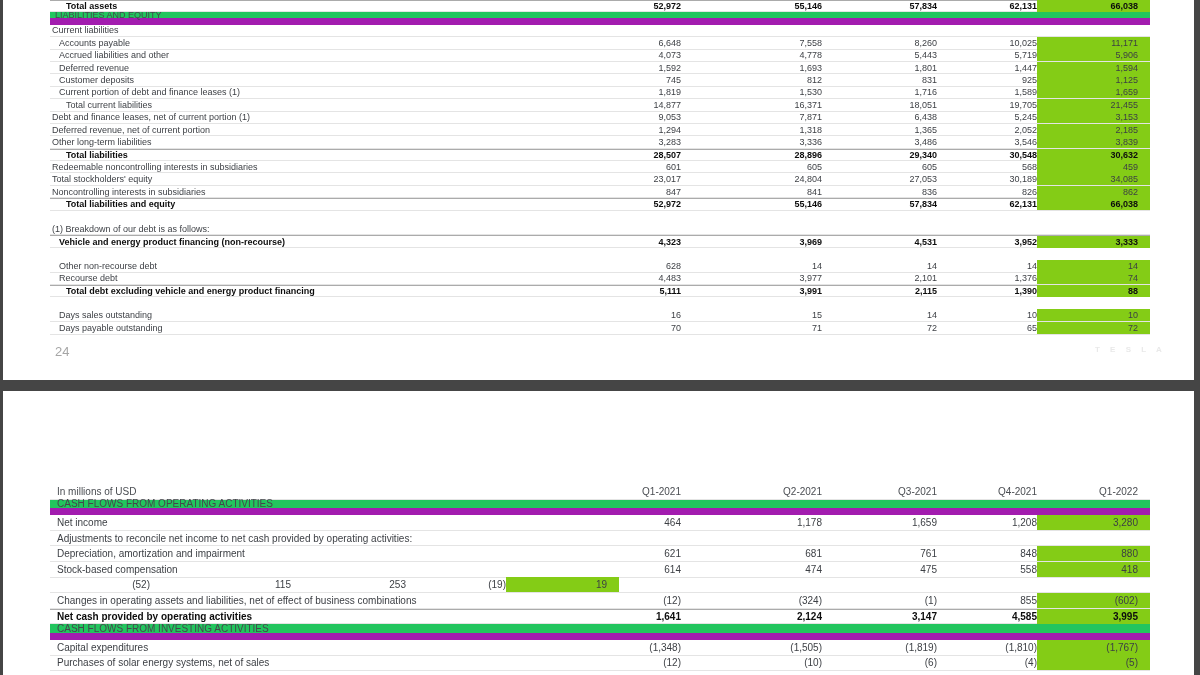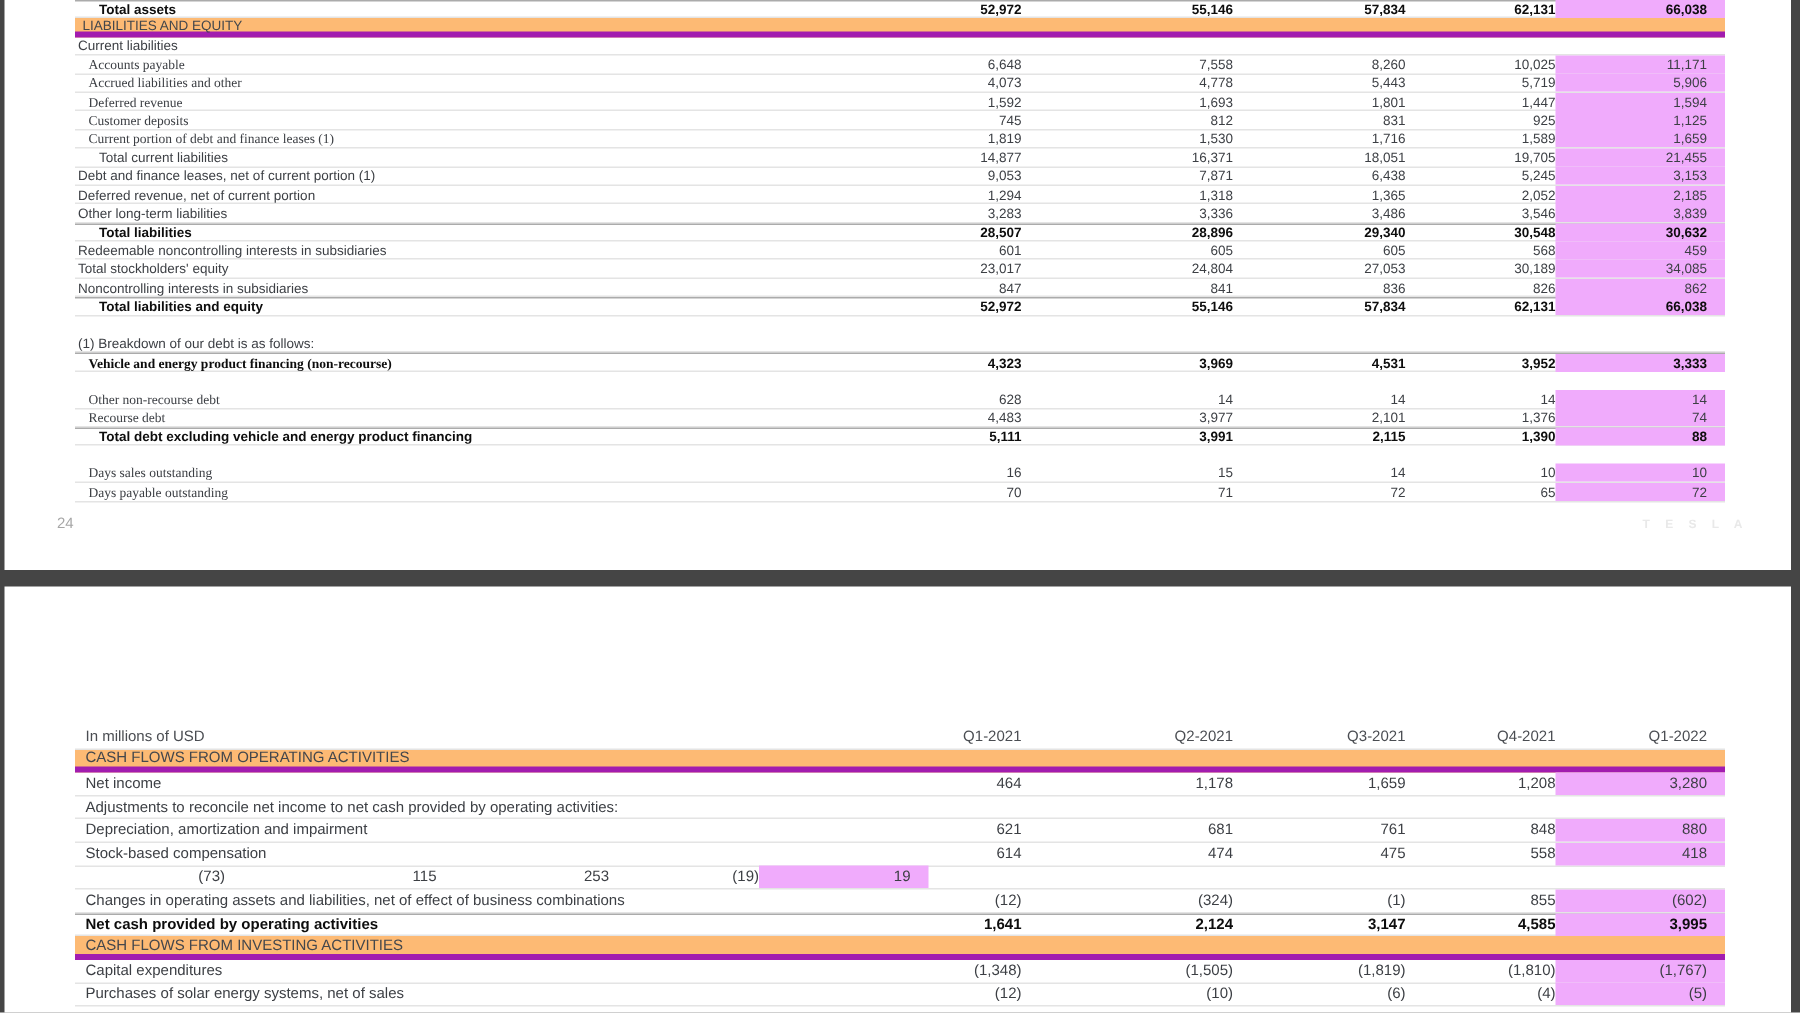--- a/index.html
+++ b/index.html
@@ -26,34 +26,34 @@
   .row .lbl{flex:1 1 auto;white-space:nowrap;overflow:hidden;color:#3c3f44;}
   #page2 .row .lbl{padding-left:7px;}
   .row .num{flex:0 0 auto;text-align:right;white-space:nowrap;color:#3c3f44;box-sizing:border-box;}
   .c1{width:100px;}
   .c2{width:141px;}
   .c3{width:115px;}
   .c4{width:100px;}
   .c5{width:113px;padding-right:12px;}
 
   .row.data, .row.header{border-bottom:1px solid #e4e4e4;}
-  .row.section{background:#fdba74;border-bottom:4px solid #a21caf;}
+  .row.section{background:#22c55e;border-bottom:7px solid #a21caf;}
   .row.section .lbl{padding-left:5px;color:#44474c;}
   .row.bold{border-top:1px solid #ababab;}
   .row.bold .lbl, .row.bold .num{font-weight:700;color:#0d0d0d;}
   .row.header .lbl, .row.header .num{color:#4a4d52;}
-  .num.hl{background:#f0abfc;}
+  .num.hl{background:#84cc16;}
 
   .ind0 .lbl{padding-left:2px;}
-  .ind1 .lbl{padding-left:9px;font-family:Liberation Serif, serif;}
+  .ind1 .lbl{padding-left:9px;}
   .ind2 .lbl{padding-left:16px;}
 
   .page-num{
-    position:absolute;left:35px;top:344px;
-    font-size:10px;color:#a6a6a6;
+    position:absolute;left:52px;top:344px;
+    font-size:13px;color:#a6a6a6;
   }
   .tesla-logo{
     position:absolute;left:1092px;top:345px;
     font-size:8px;font-weight:700;letter-spacing:4px;color:#e9e9e9;white-space:nowrap;
   }
 </style>
 </head>
 <body>
 
 <div>
@@ -326,21 +326,21 @@
         </div>
         <div class="row data">
           <span class="lbl">Stock-based compensation</span>
           <span class="num c1">614</span>
           <span class="num c2">474</span>
           <span class="num c3">475</span>
           <span class="num c4">558</span>
           <span class="num c5 hl">418</span>
         </div>
         <div class="row data">
-          <span class="num c1">(73)</span>
+          <span class="num c1">(52)</span>
           <span class="num c2">115</span>
           <span class="num c3">253</span>
           <span class="num c4">(19)</span>
           <span class="num c5 hl">19</span>
         </div>
         <div class="row data">
           <span class="lbl">Changes in operating assets and liabilities, net of effect of business combinations</span>
           <span class="num c1">(12)</span>
           <span class="num c2">(324)</span>
           <span class="num c3">(1)</span>

